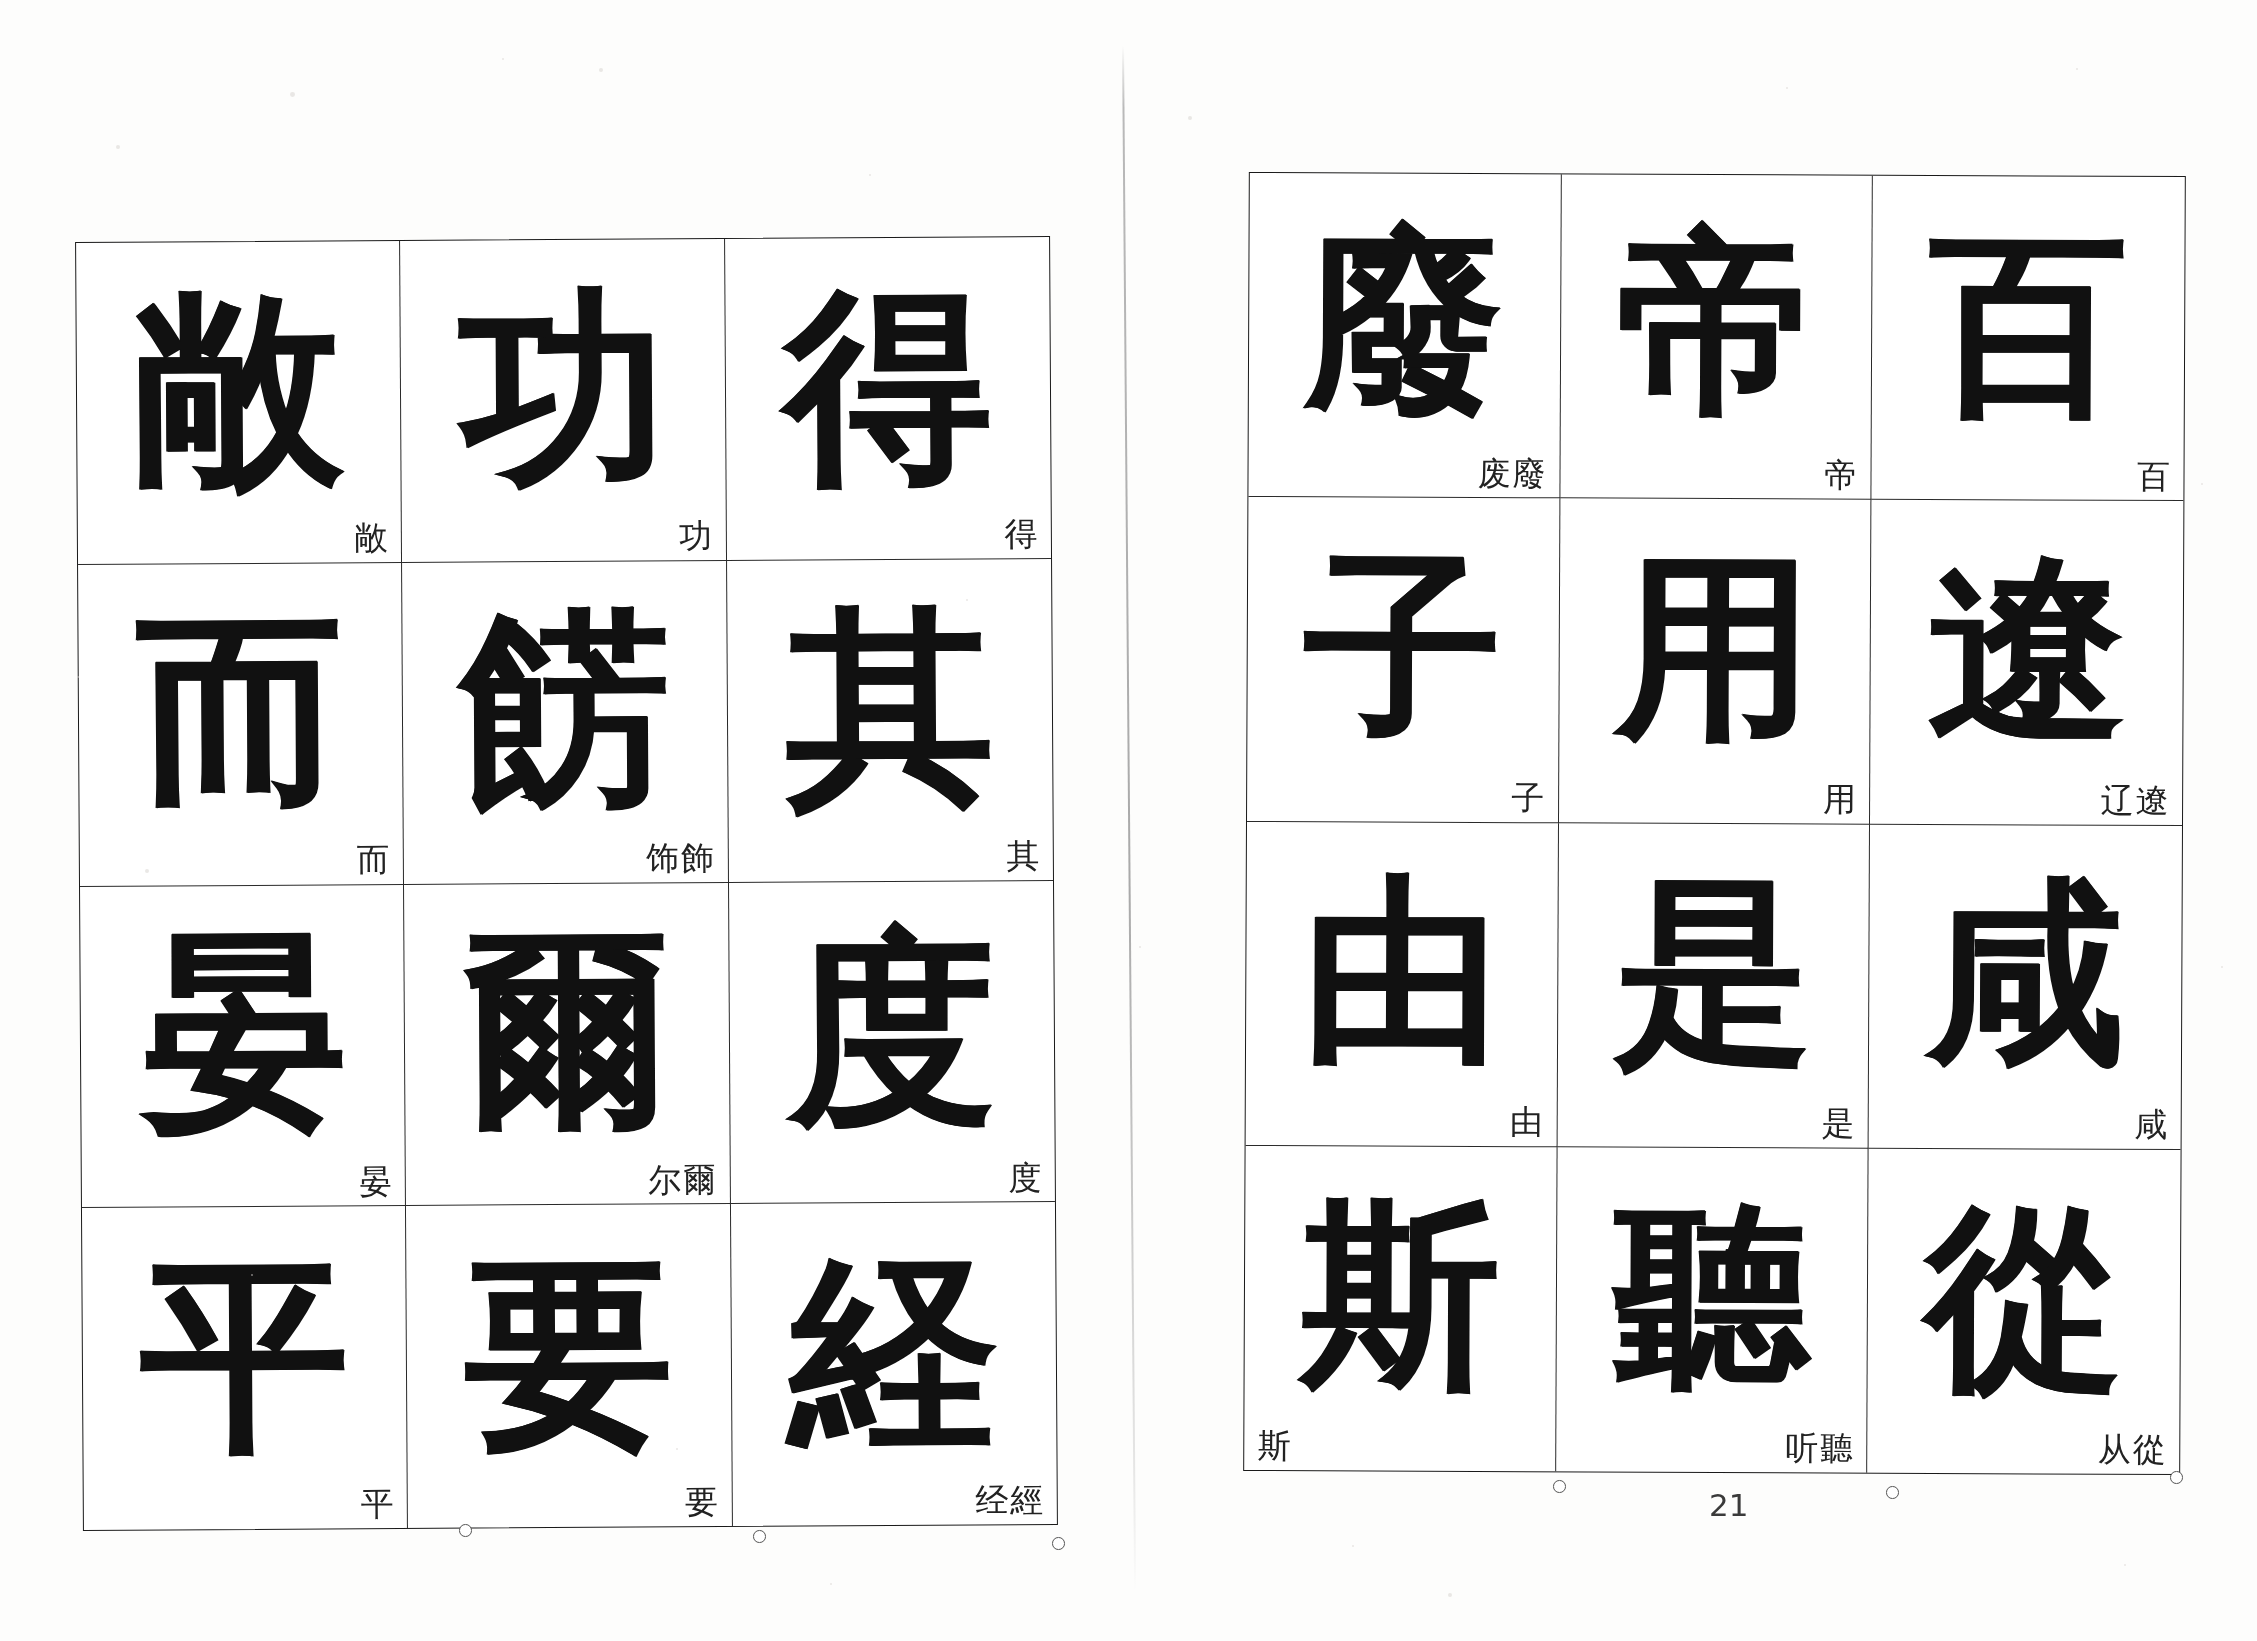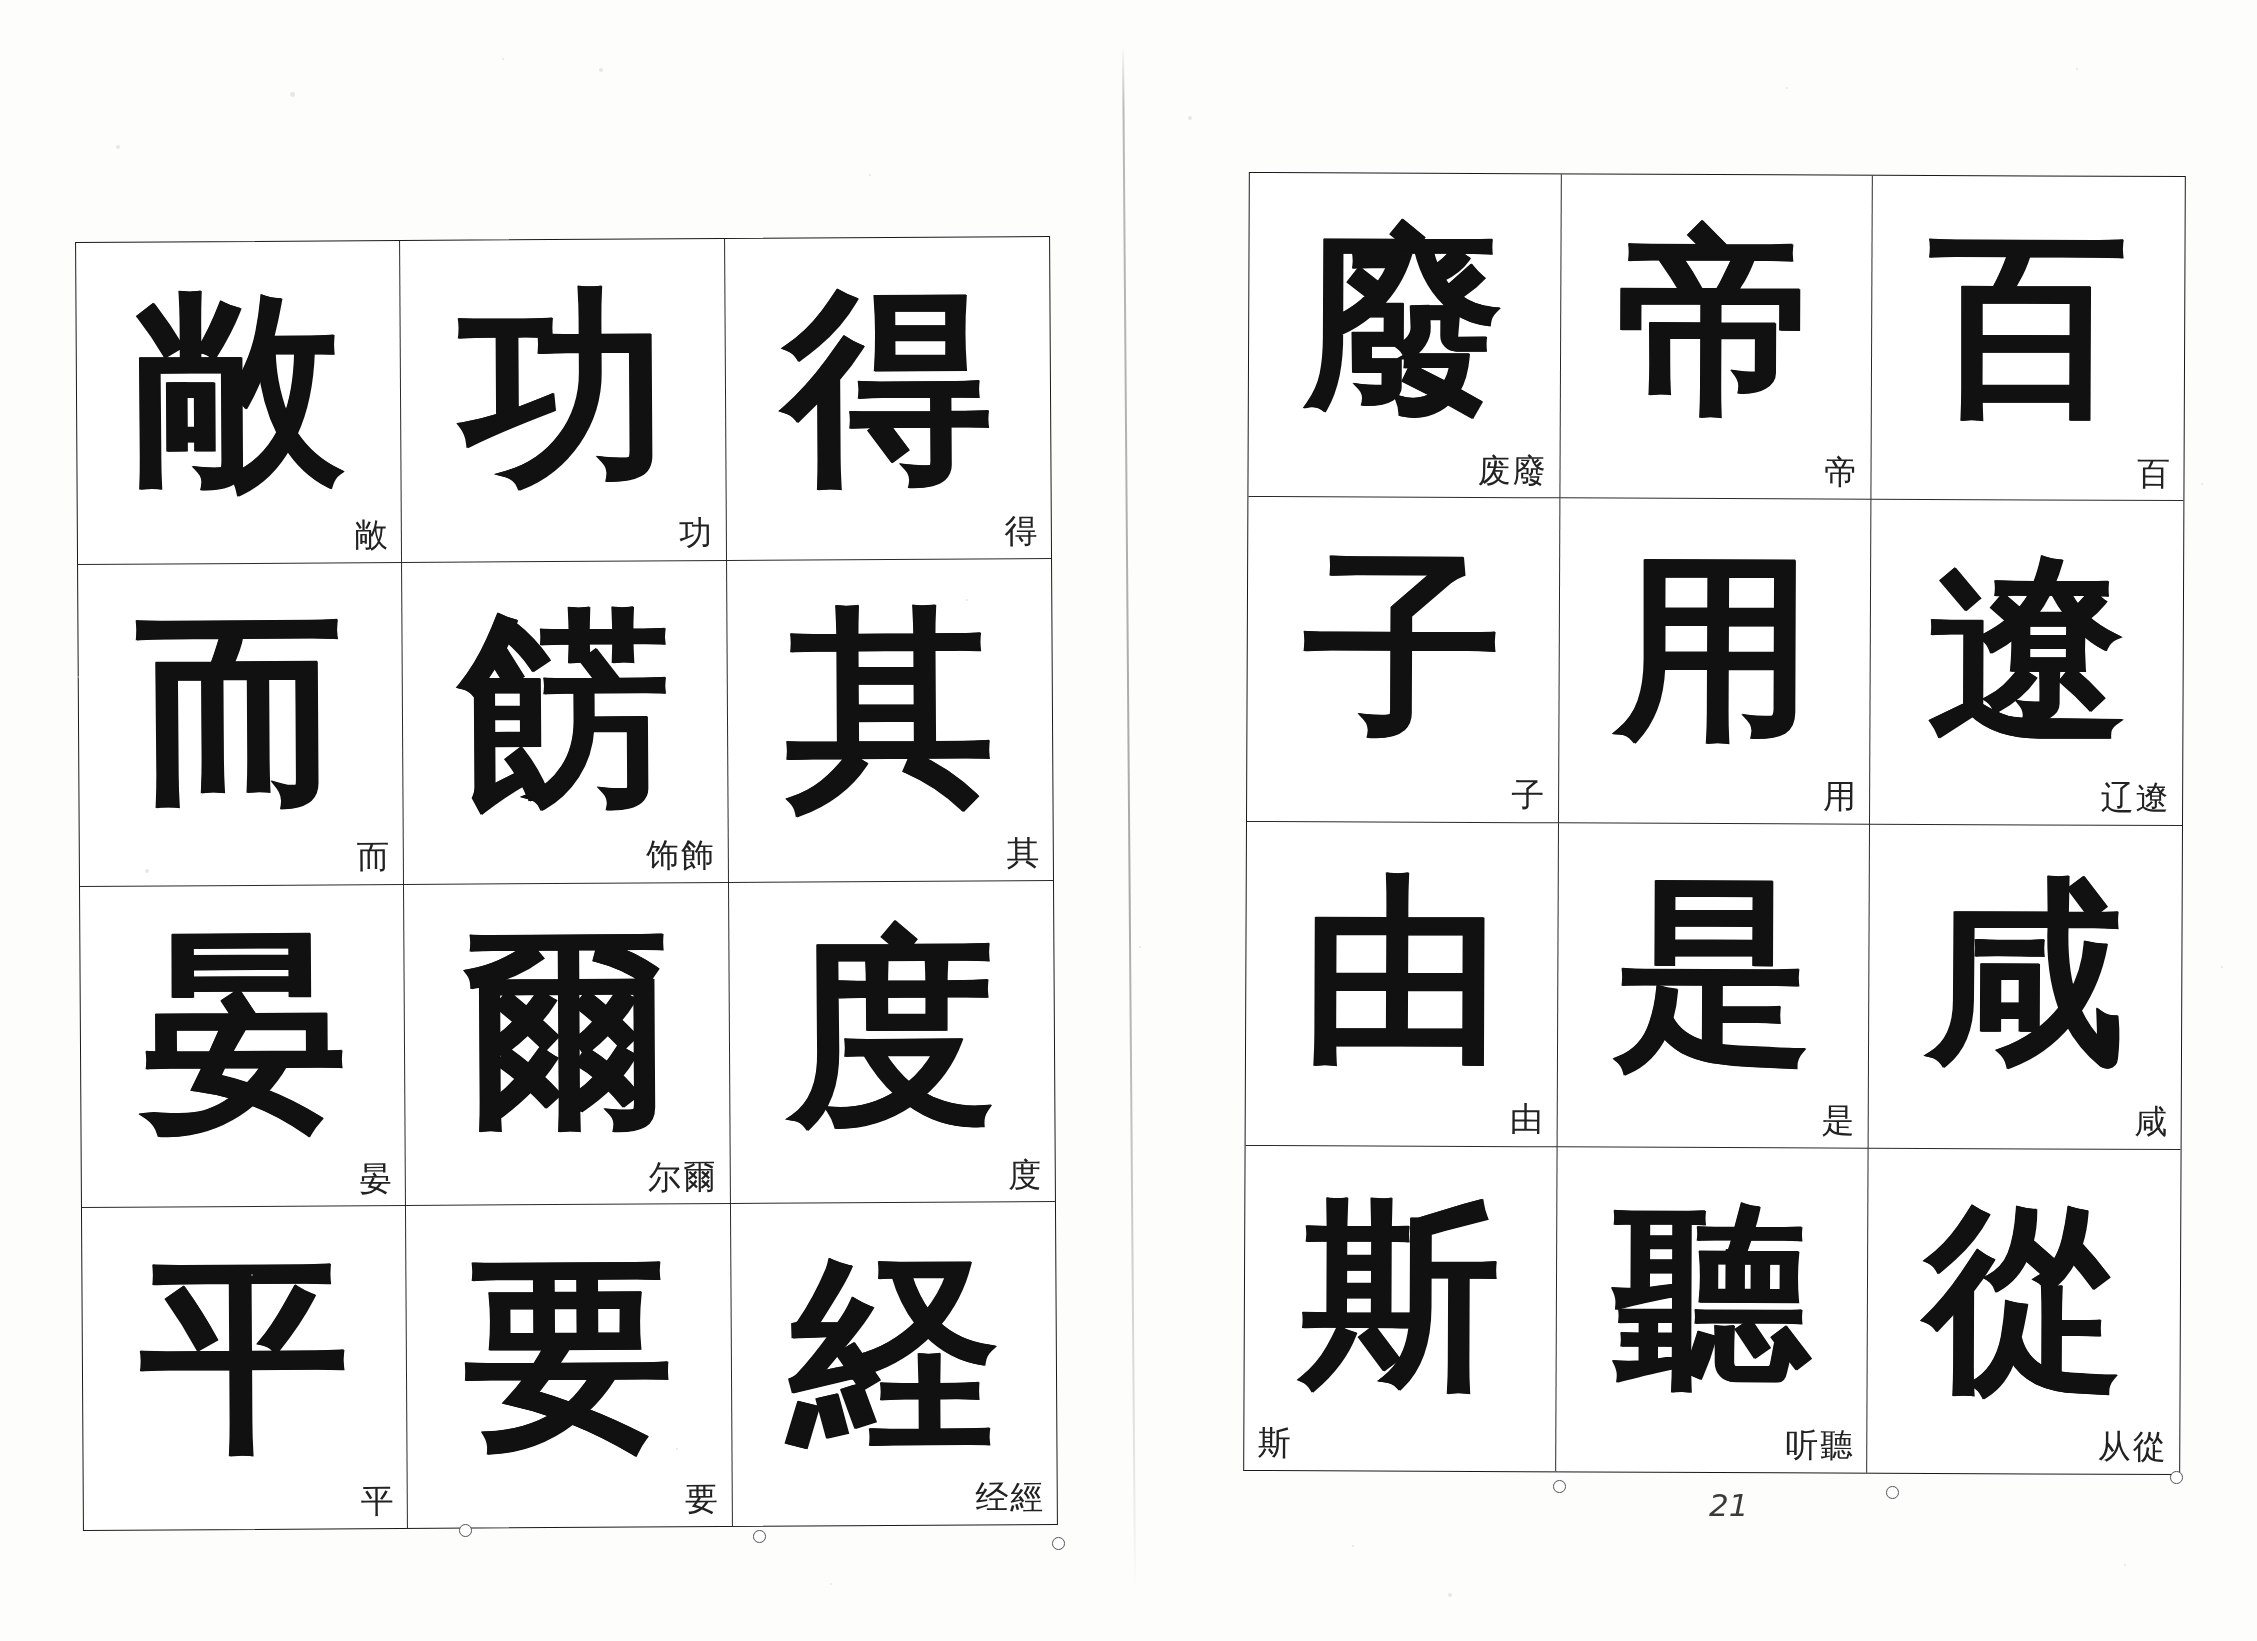--- a/index.html
+++ b/index.html
@@ -97,41 +97,41 @@
     white-space: nowrap;
     text-shadow: 0.8px 0.6px 0 #111, -0.6px 0.4px 0 #111;
   }
   .right .glyph { font-size: 198px; }
 
   
   .annot {
     position: absolute;
     right: 11.6px;
     bottom: 7.7px;
-    font-family: Liberation Mono, monospace;
+    font-family: Liberation Sans, sans-serif;
     font-size: 33px;
     line-height: 1;
     color: #222222;
     white-space: nowrap;
     letter-spacing: 1.9px;
   }
   .annot.left-side {
     left: 13.5px;
     right: auto;
   }
 
   
   .pagenum {
     position: absolute;
     font-family: "DejaVu Sans", sans-serif;
     font-size: 31px;
     color: #3a3a3a;
   }
   #pagenum-left  { left: 579px; top: 1637px; }
-  #pagenum-right { left: 1709px; top: 1487px; font-style: italic; }
+  #pagenum-right { left: 1709px; top: 1487px; }
 
   
   .hole {
     position: absolute;
     width: 10.6px;
     height: 10.6px;
     border: 1.9px solid #555;
     border-radius: 50%;
     background: #fff;
   }

